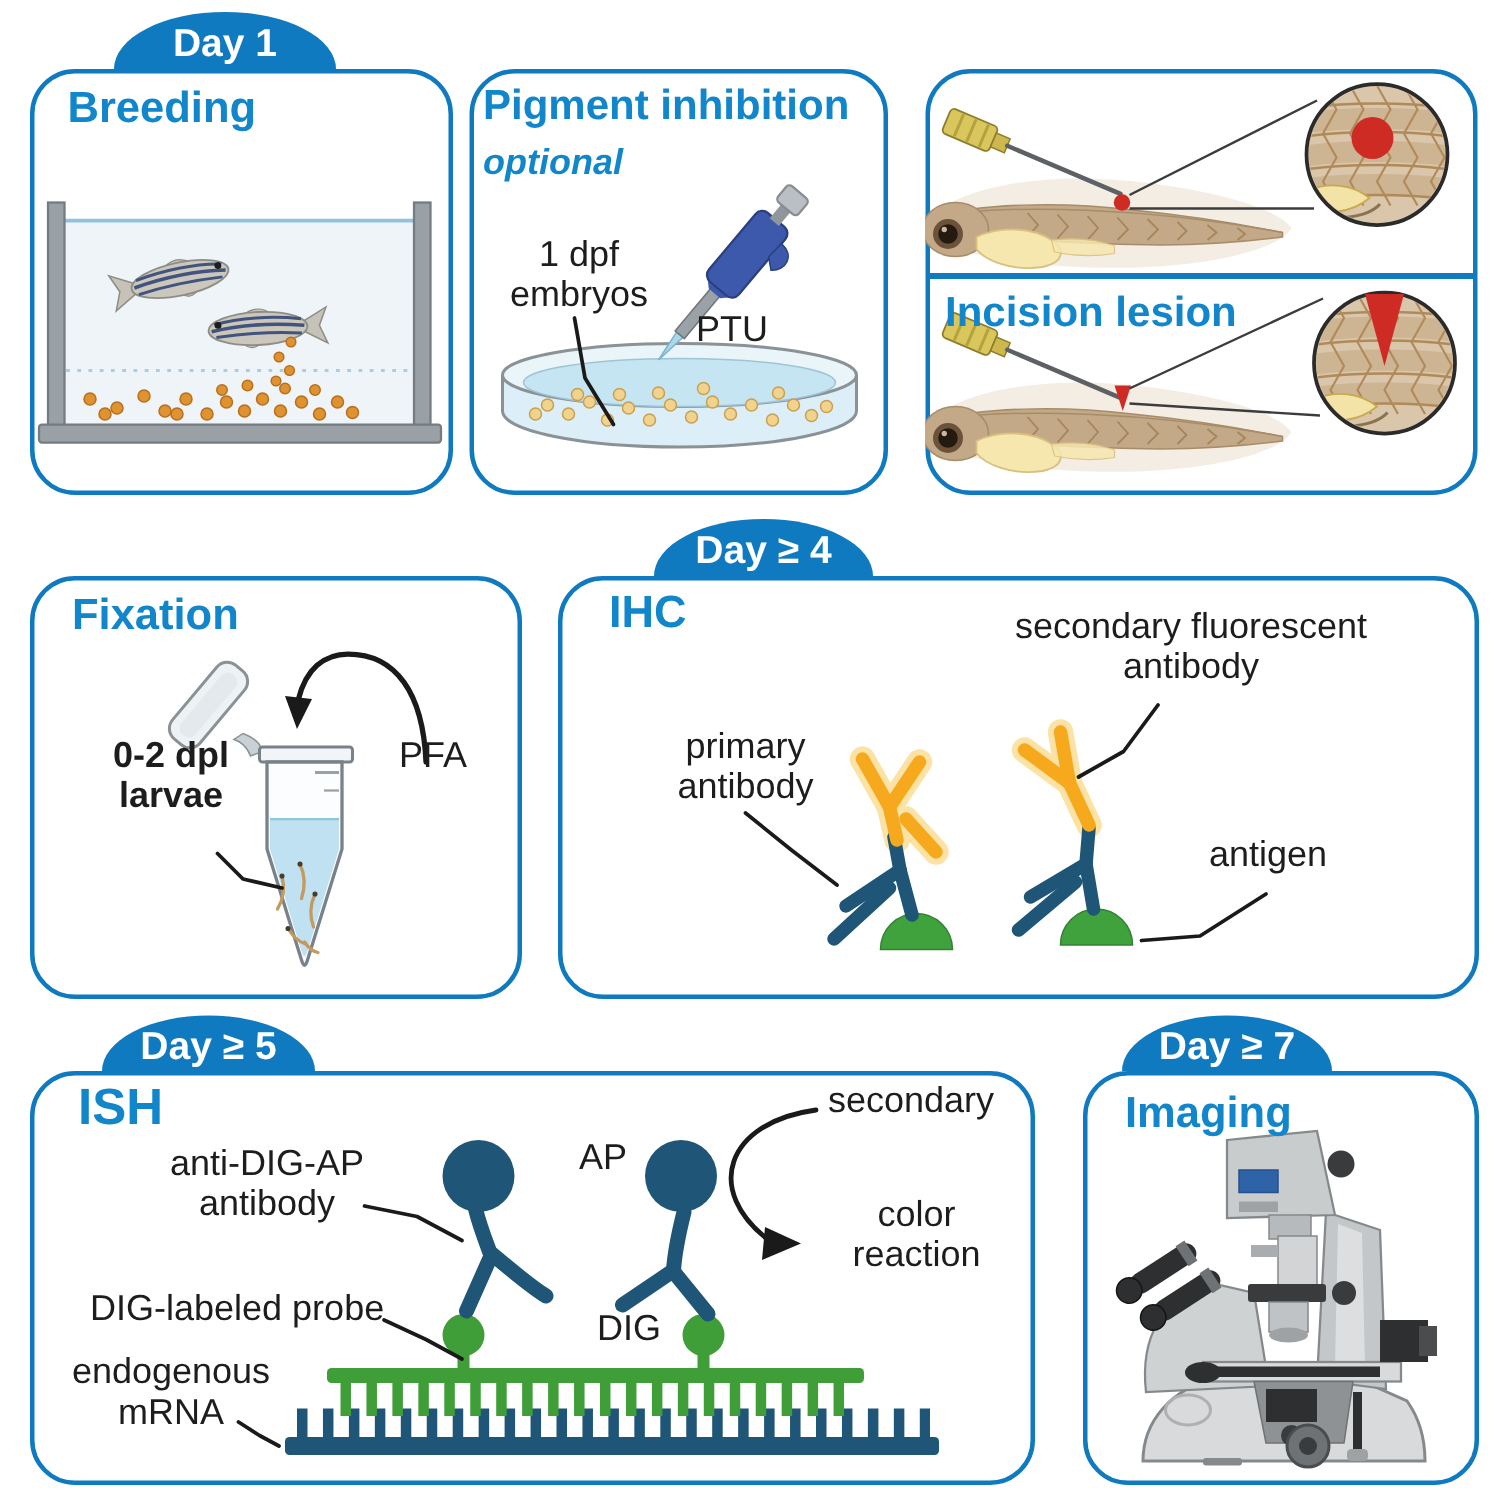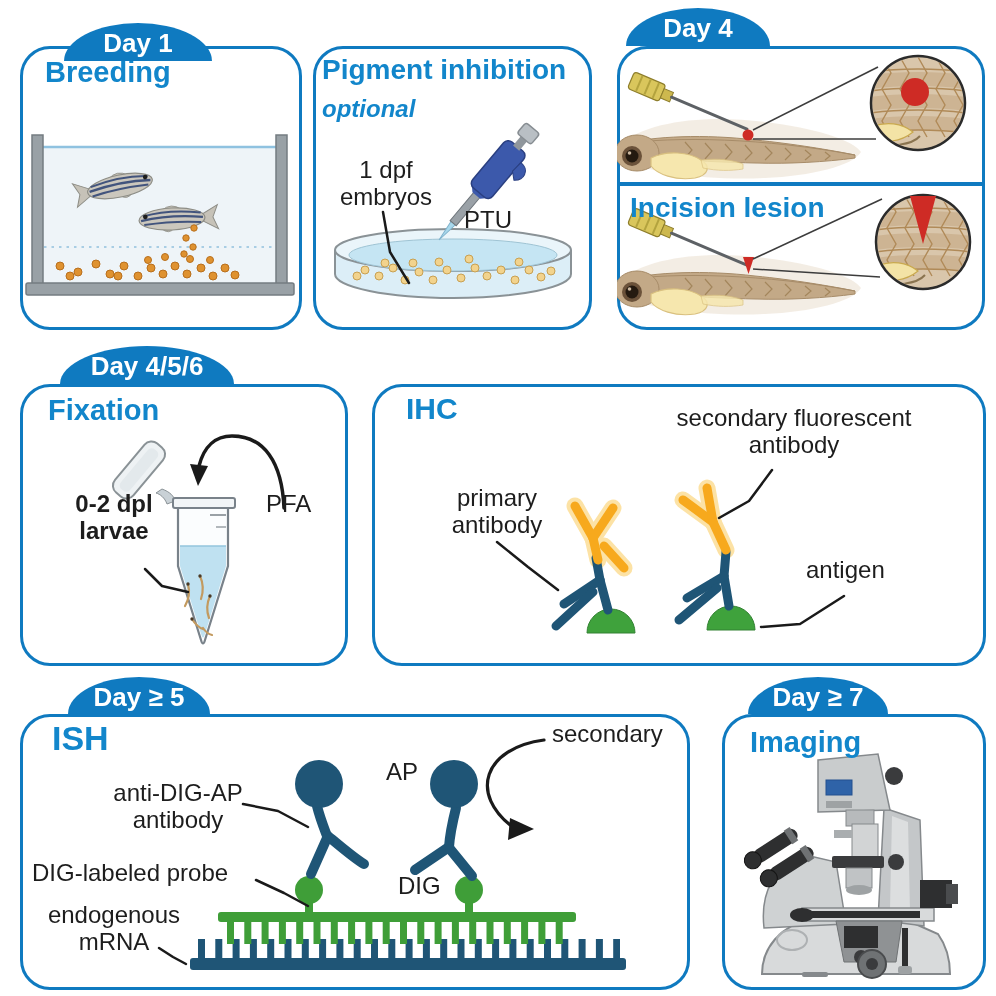--- a/index.html
+++ b/index.html
@@ -14,23 +14,22 @@
   .subtitle{position:absolute;font-weight:700;font-style:italic;color:#1286cb;font-size:24px;z-index:4;}
   .lbl{position:absolute;color:#1d1d1d;font-size:24px;line-height:1.12;white-space:pre-line;z-index:4;}
   .center{text-align:center;}
   .divider{position:absolute;left:0;right:0;height:4px;background:#0f7ac0;}
 </style>
 </head>
 <body>
 
 <div id="canvas">
 
-  <div class="badge" style="left:64px;top:8px;width:148px;height:38px;margin-top:15px;">Day 1</div>
-  <div class="badge" style="left:626px;top:8px;width:144px;height:38px;">Day 4</div>
-  <div class="badge" style="left:60px;top:346px;width:174px;height:38px;">Day 4/5/6</div>
+  <div class="badge" style="left:76px;top:8px;width:148px;height:38px;">Day 1</div>
+  <div class="badge" style="left:436px;top:346px;width:146px;height:38px;">Day ≥ 4</div>
   <div class="badge" style="left:68px;top:677px;width:142px;height:37px;">Day ≥ 5</div>
   <div class="badge" style="left:748px;top:677px;width:140px;height:37px;">Day ≥ 7</div>
 
   <div class="panel" style="left:20px;top:46px;width:282px;height:284px;">
     <svg width="282" height="284" viewBox="0 0 282 284">
       <defs>
         <g id="zfish">
           <path d="M-28,-2 L-46,-12 L-41,0 L-46,12 L-28,2 Z" fill="#c6c2b8" stroke="#8d8d86" stroke-width="1"></path>
           <path d="M-10,-9 Q0,-17 10,-9 Z" fill="#c6c2b8" stroke="#8d8d86" stroke-width="0.8"></path>
           <path d="M-2,9 Q4,16 11,9 Z" fill="#c6c2b8" stroke="#8d8d86" stroke-width="0.8"></path>
@@ -414,22 +413,24 @@
 embryos</div>
   <div class="lbl" style="left:464px;top:207px;">PTU</div>
   <div class="lbl center" style="left:58px;top:491px;width:112px;font-weight:bold;">0-2 dpl
 larvae</div>
   <div class="lbl" style="left:266px;top:491px;">PFA</div>
   <div class="lbl center" style="left:432px;top:485px;width:130px;">primary
 antibody</div>
   <div class="lbl center" style="left:658px;top:405px;width:272px;">secondary fluorescent
 antibody</div>
   <div class="lbl" style="left:806px;top:557px;">antigen</div>
-  <div class="lbl center" style="left:103px;top:780px;width:150px;">anti-DIG-AP
+  <div class="lbl center" style="left:103px;top:763px;width:150px;">anti-DIG-AP
 antibody</div>
   <div class="lbl" style="left:386px;top:759px;">AP</div>
   <div class="lbl" style="left:552px;top:721px;">secondary</div>
-  <div class="lbl" style="left:32px;top:860px;">DIG-labeled probe</div>
+  <div class="lbl center" style="left:548px;top:797px;width:126px;">color
+reaction</div>
+  <div class="lbl" style="left:60px;top:860px;">DIG-labeled probe</div>
   <div class="lbl" style="left:398px;top:873px;">DIG</div>
   <div class="lbl center" style="left:40px;top:902px;width:148px;">endogenous
 mRNA</div>
 
 </div>
 
 </body></html>

